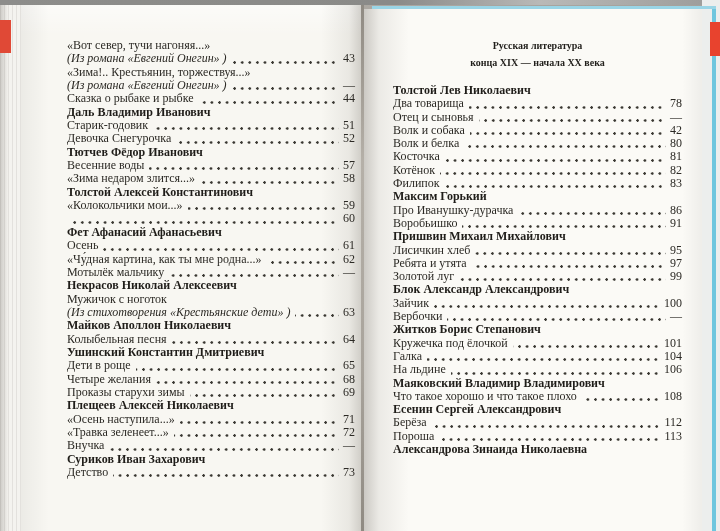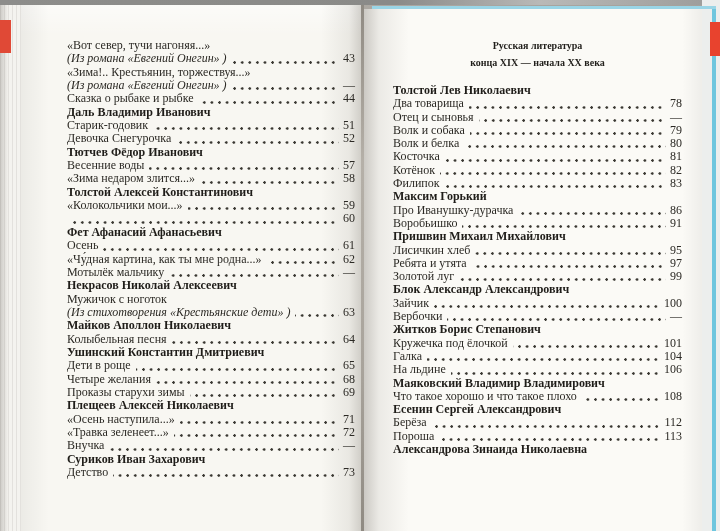--- a/index.html
+++ b/index.html
@@ -281,21 +281,21 @@
             <span class="toc-num">78</span>
           </div>
           <div class="toc-row normal">
             <span class="toc-title">Отец и сыновья</span>
             <span class="toc-leader"></span>
             <span class="toc-num">—</span>
           </div>
           <div class="toc-row normal">
             <span class="toc-title">Волк и собака</span>
             <span class="toc-leader"></span>
-            <span class="toc-num">79</span>
+            <span class="toc-num">42</span>
           </div>
           <div class="toc-row normal">
             <span class="toc-title">Волк и белка</span>
             <span class="toc-leader"></span>
             <span class="toc-num">80</span>
           </div>
           <div class="toc-row normal">
             <span class="toc-title">Косточка</span>
             <span class="toc-leader"></span>
             <span class="toc-num">81</span>

